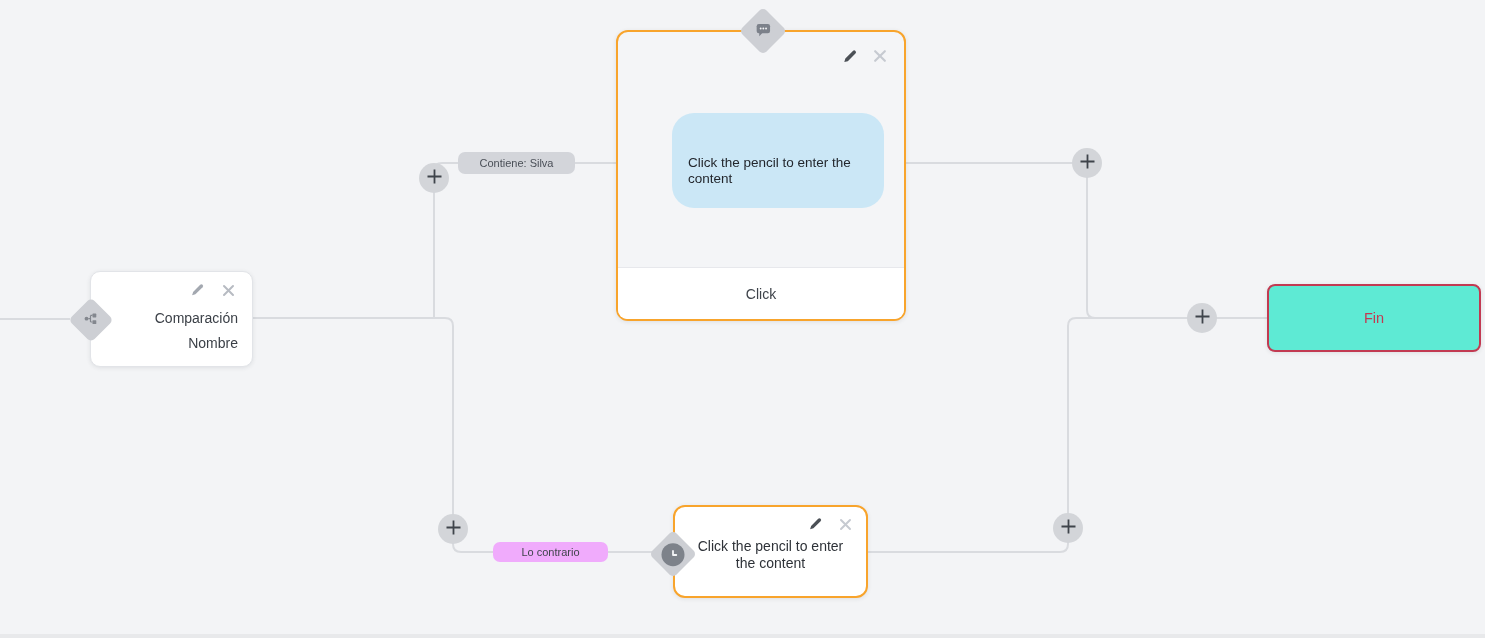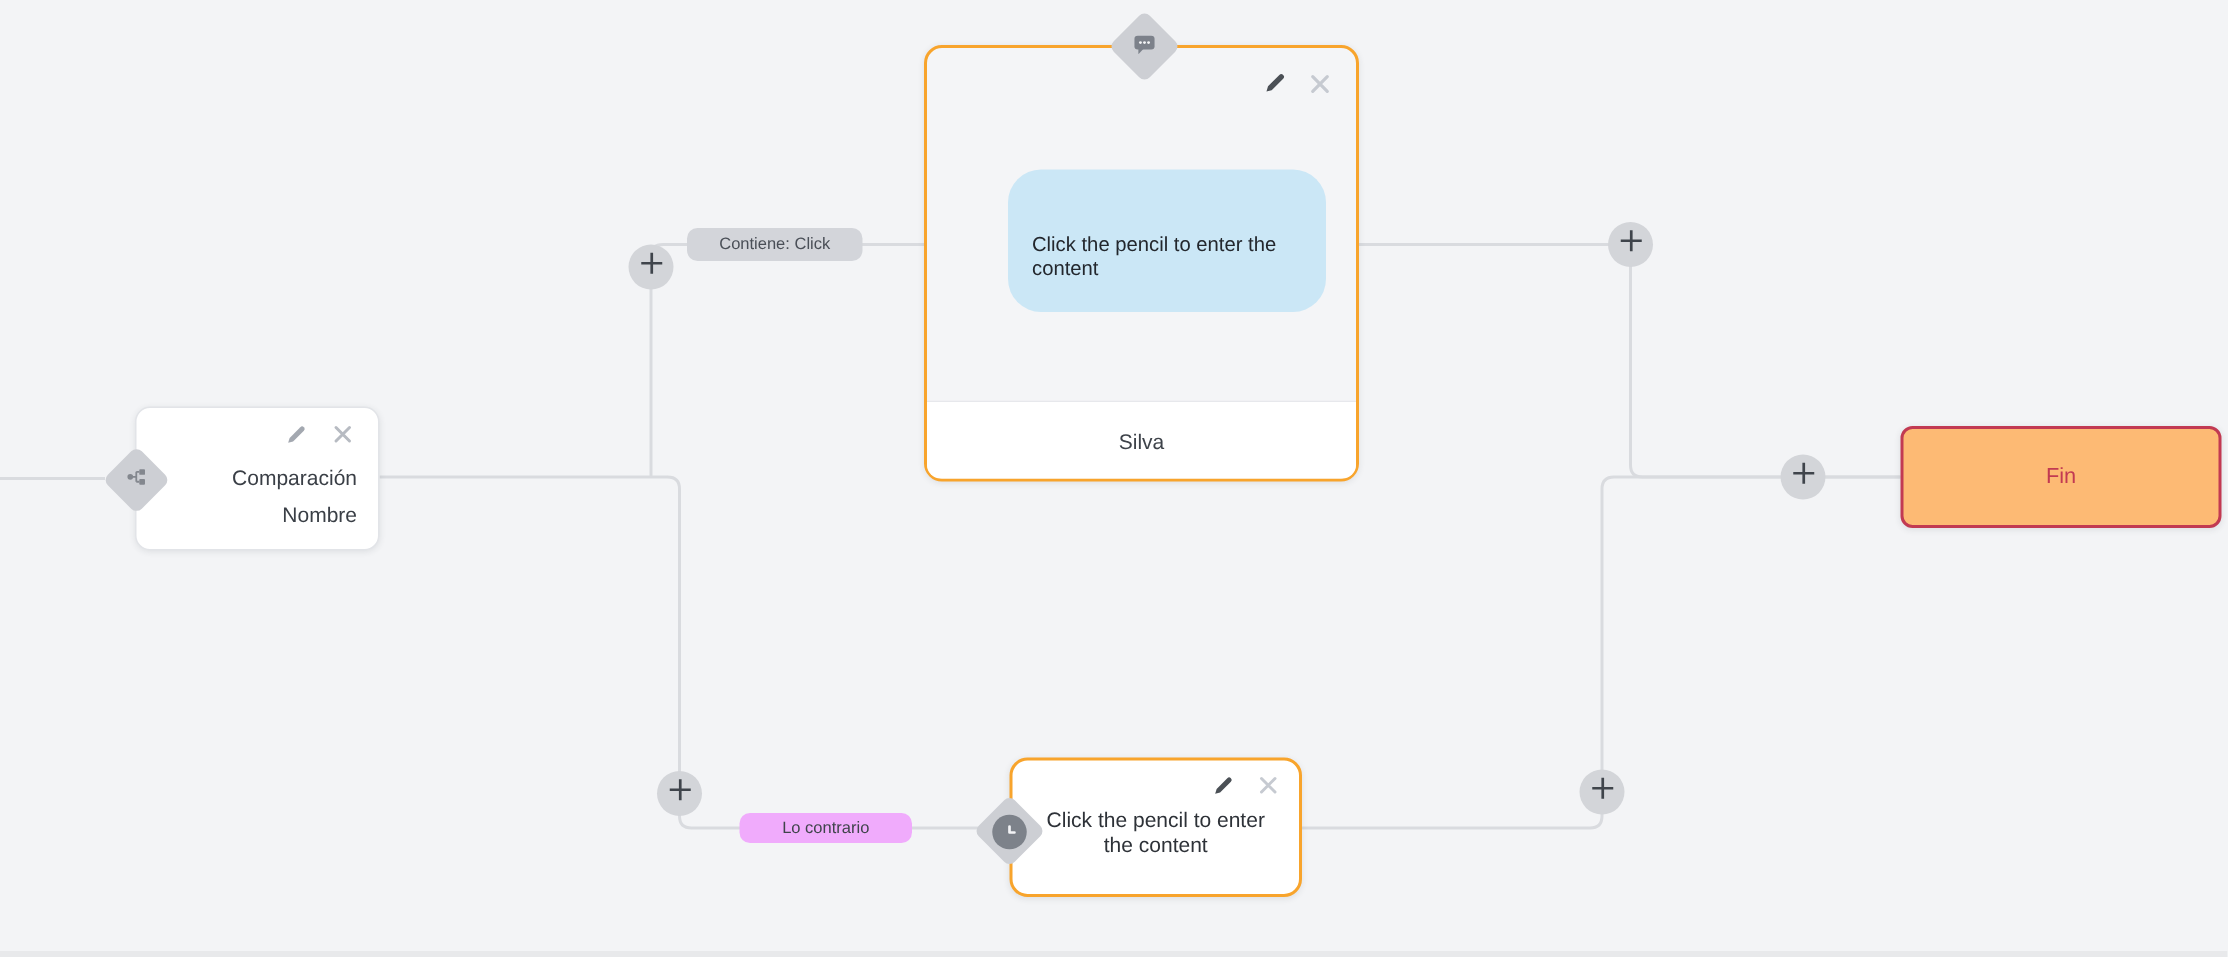--- a/index.html
+++ b/index.html
@@ -47,21 +47,21 @@
     left:673px;top:505px;width:195px;height:93px;
     background:#ffffff;border:2.5px solid #f8a42c;border-radius:12px;
   }
   .wait-text{
     margin-top:2px;text-align:center;font-size:14px;line-height:17px;color:#2e3238;
     padding:0 18px;
   }
 
   .end-node{
     left:1267px;top:284px;width:214px;height:68px;
-    background:#fdba74;border:2px solid #c23a52;border-radius:8px;
+    background:#5eead4;border:2px solid #c23a52;border-radius:8px;
     display:flex;align-items:center;justify-content:center;
     font-size:14.5px;color:#c23a52;
   }
 
   
   .icon-row{
     display:flex;justify-content:flex-end;align-items:center;gap:13px;
     padding:10px 15px 0 0;height:20px;
   }
   .icon-btn{width:18px;height:18px;display:flex;align-items:center;justify-content:center;cursor:pointer;}
@@ -106,21 +106,21 @@
   <svg class="edges" width="1485" height="638">
     <g fill="none" stroke="#d9dbdf" stroke-width="2">
       <path d="M 0 319 H 70"></path>
       <path d="M 253 318 H 445 Q 453 318 453 326 V 544 Q 453 552 461 552 H 660"></path>
       <path d="M 434 318 V 171 Q 434 163 442 163 H 616"></path>
       <path d="M 906 163 H 1087 V 310 Q 1087 318 1095 318 H 1267"></path>
       <path d="M 868 552 H 1060 Q 1068 552 1068 544 V 326 Q 1068 318 1076 318 H 1267"></path>
     </g>
   </svg>
 
-  <div class="edge-label label-contains">Contiene: Click</div>
+  <div class="edge-label label-contains">Contiene: Silva</div>
   <div class="edge-label label-otherwise">Lo contrario</div>
 
   <div class="plus-btn p1">
     <span><svg width="17" height="17" viewBox="0 0 17 17">
           <path d="M8.5 1.5 V15.5 M1.5 8.5 H15.5" stroke="#3f444b" stroke-width="1.8"></path>
         </svg></span>
   </div>
   <div class="plus-btn p2">
     <span><svg width="17" height="17" viewBox="0 0 17 17">
           <path d="M8.5 1.5 V15.5 M1.5 8.5 H15.5" stroke="#3f444b" stroke-width="1.8"></path>
@@ -192,21 +192,21 @@
       <span class="icon-btn">
         <span><svg width="14" height="14" viewBox="0 0 13 13">
               <path d="M2 2 L11 11 M11 2 L2 11" stroke="#c6cad1" stroke-width="2" stroke-linecap="round"></path>
             </svg></span>
       </span>
     </div>
     <div class="bubble">
       <div class="bubble-inner">Click the pencil to enter the content</div>
     </div>
     <div class="message-footer">
-      <span>Silva</span>
+      <span>Click</span>
     </div>
   </div>
 
   <div class="node wait-node card-shadow">
     <div class="diamond d-wait">
       <span class="clock-circle">
         <svg width="13" height="13" viewBox="0 0 13 13">
           <path d="M6.5 2.8 V6.8 H9.8" stroke="#f3f4f6" stroke-width="1.8" fill="none" stroke-linecap="round" stroke-linejoin="round"></path>
         </svg>
       </span>

